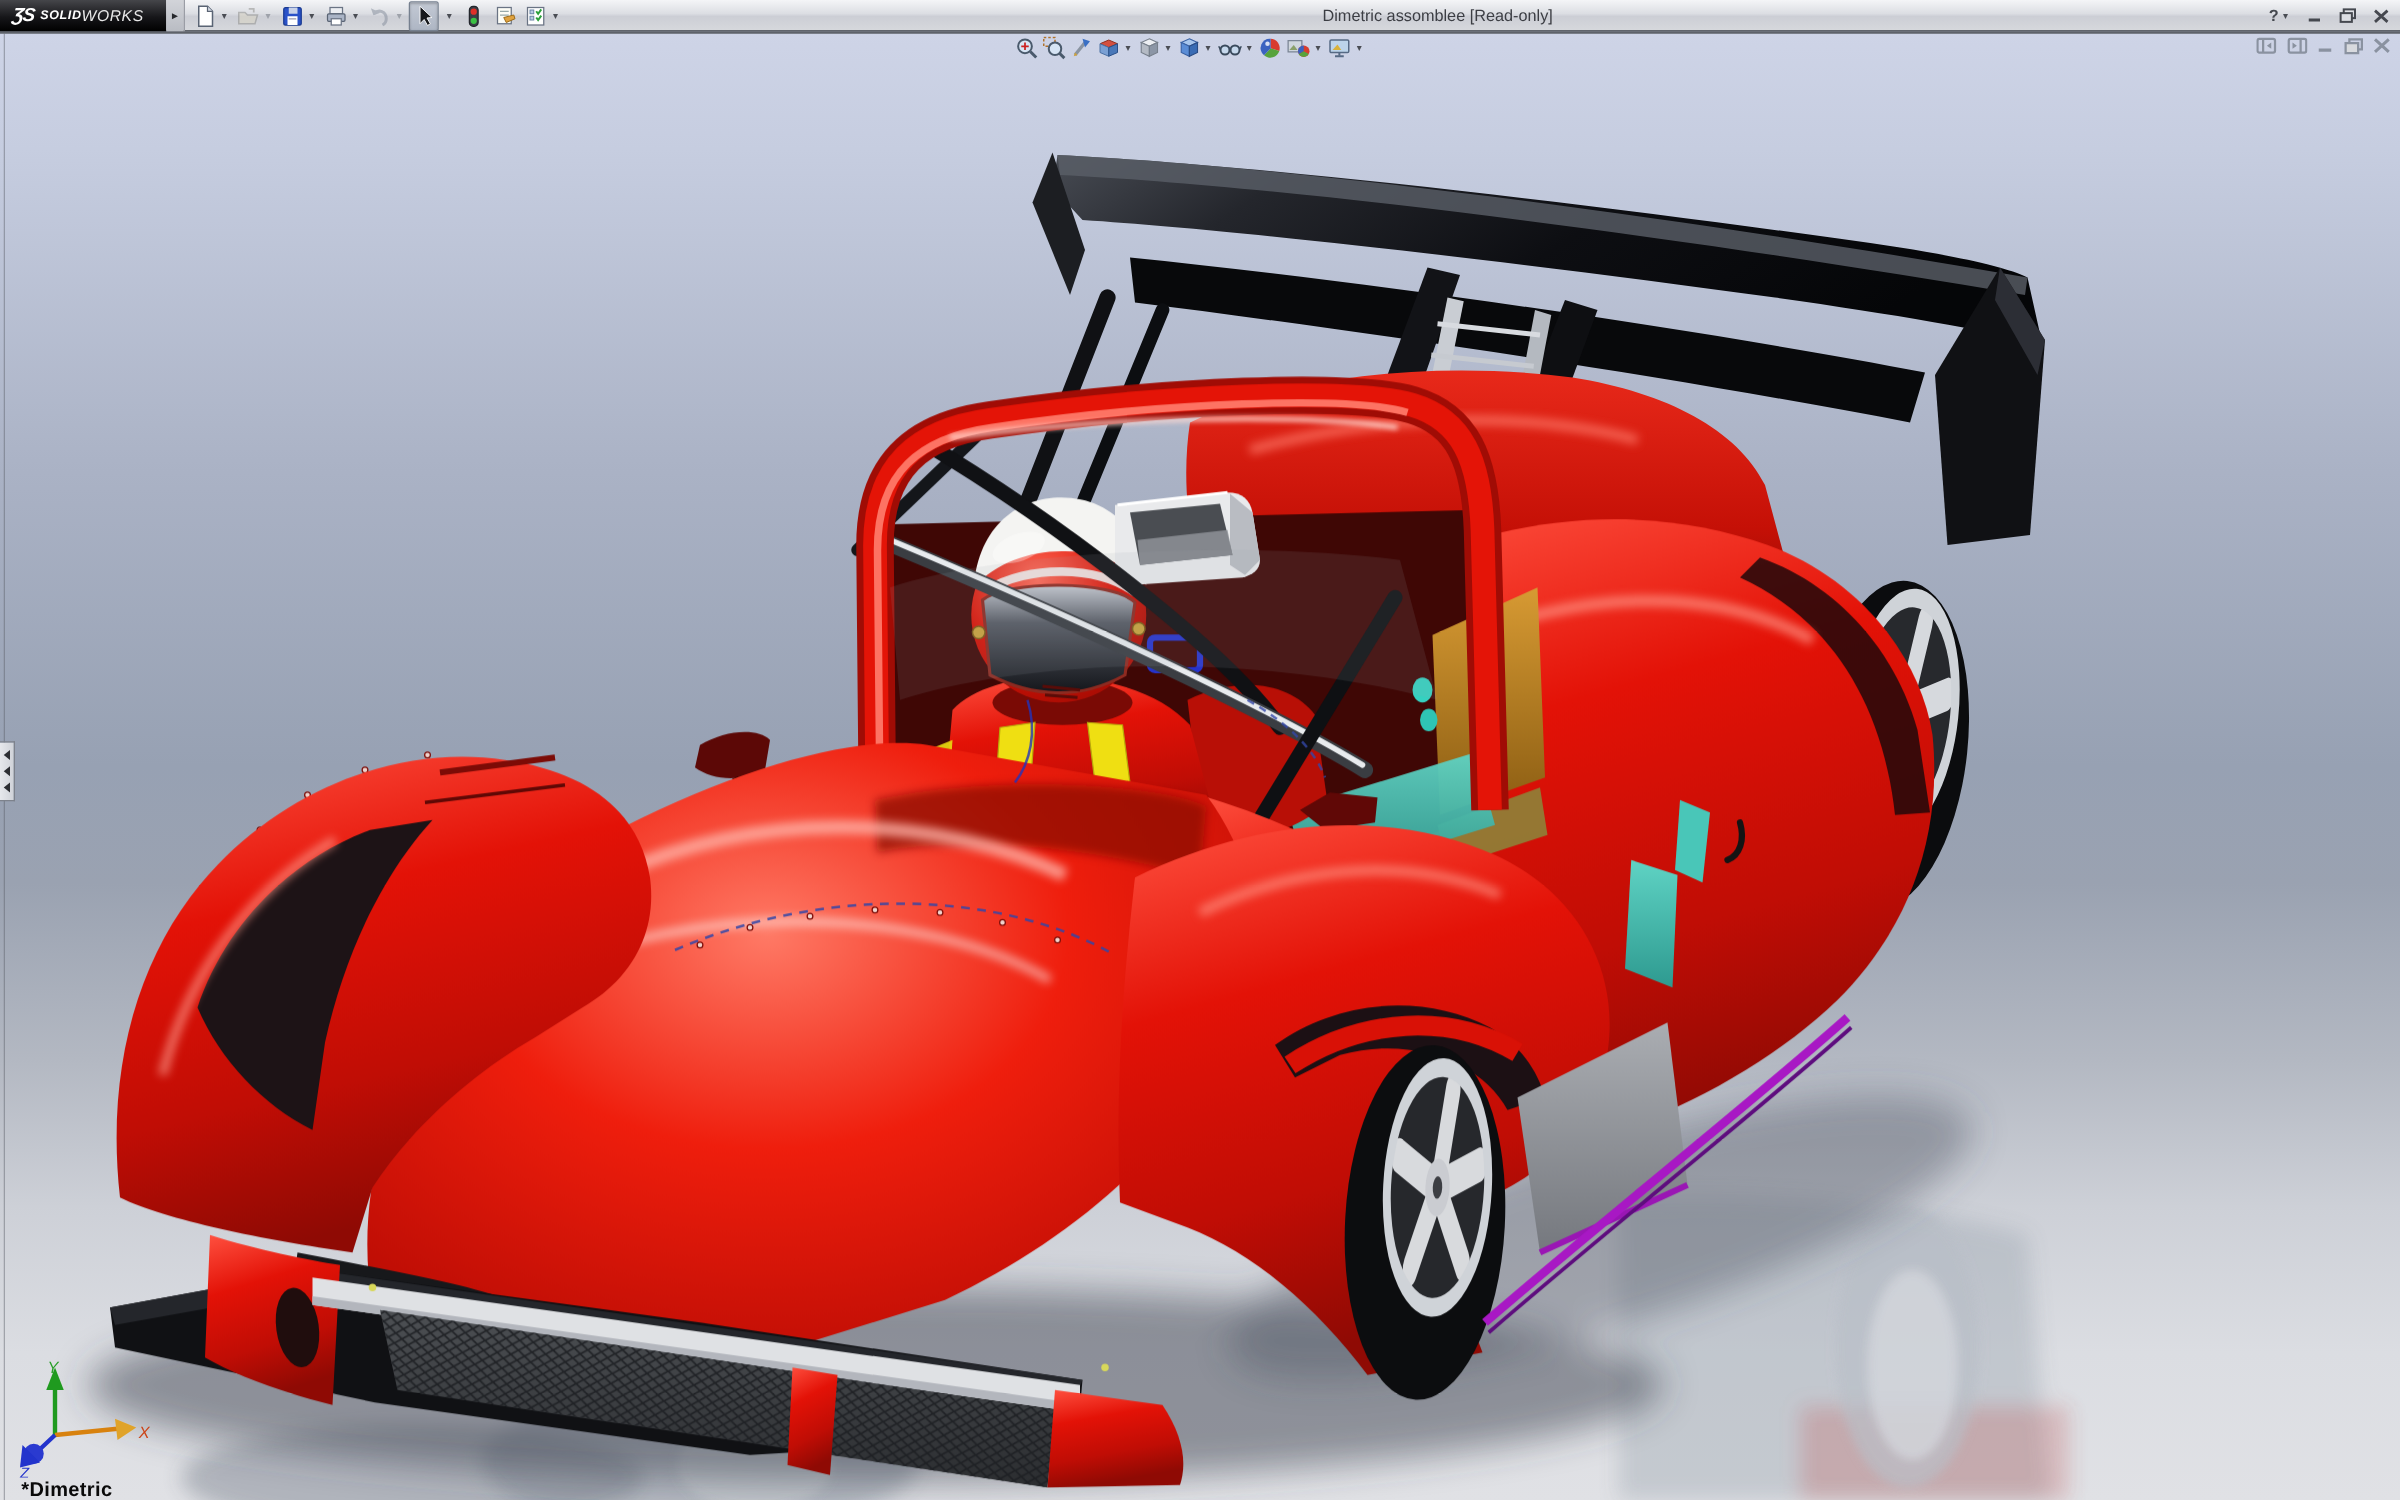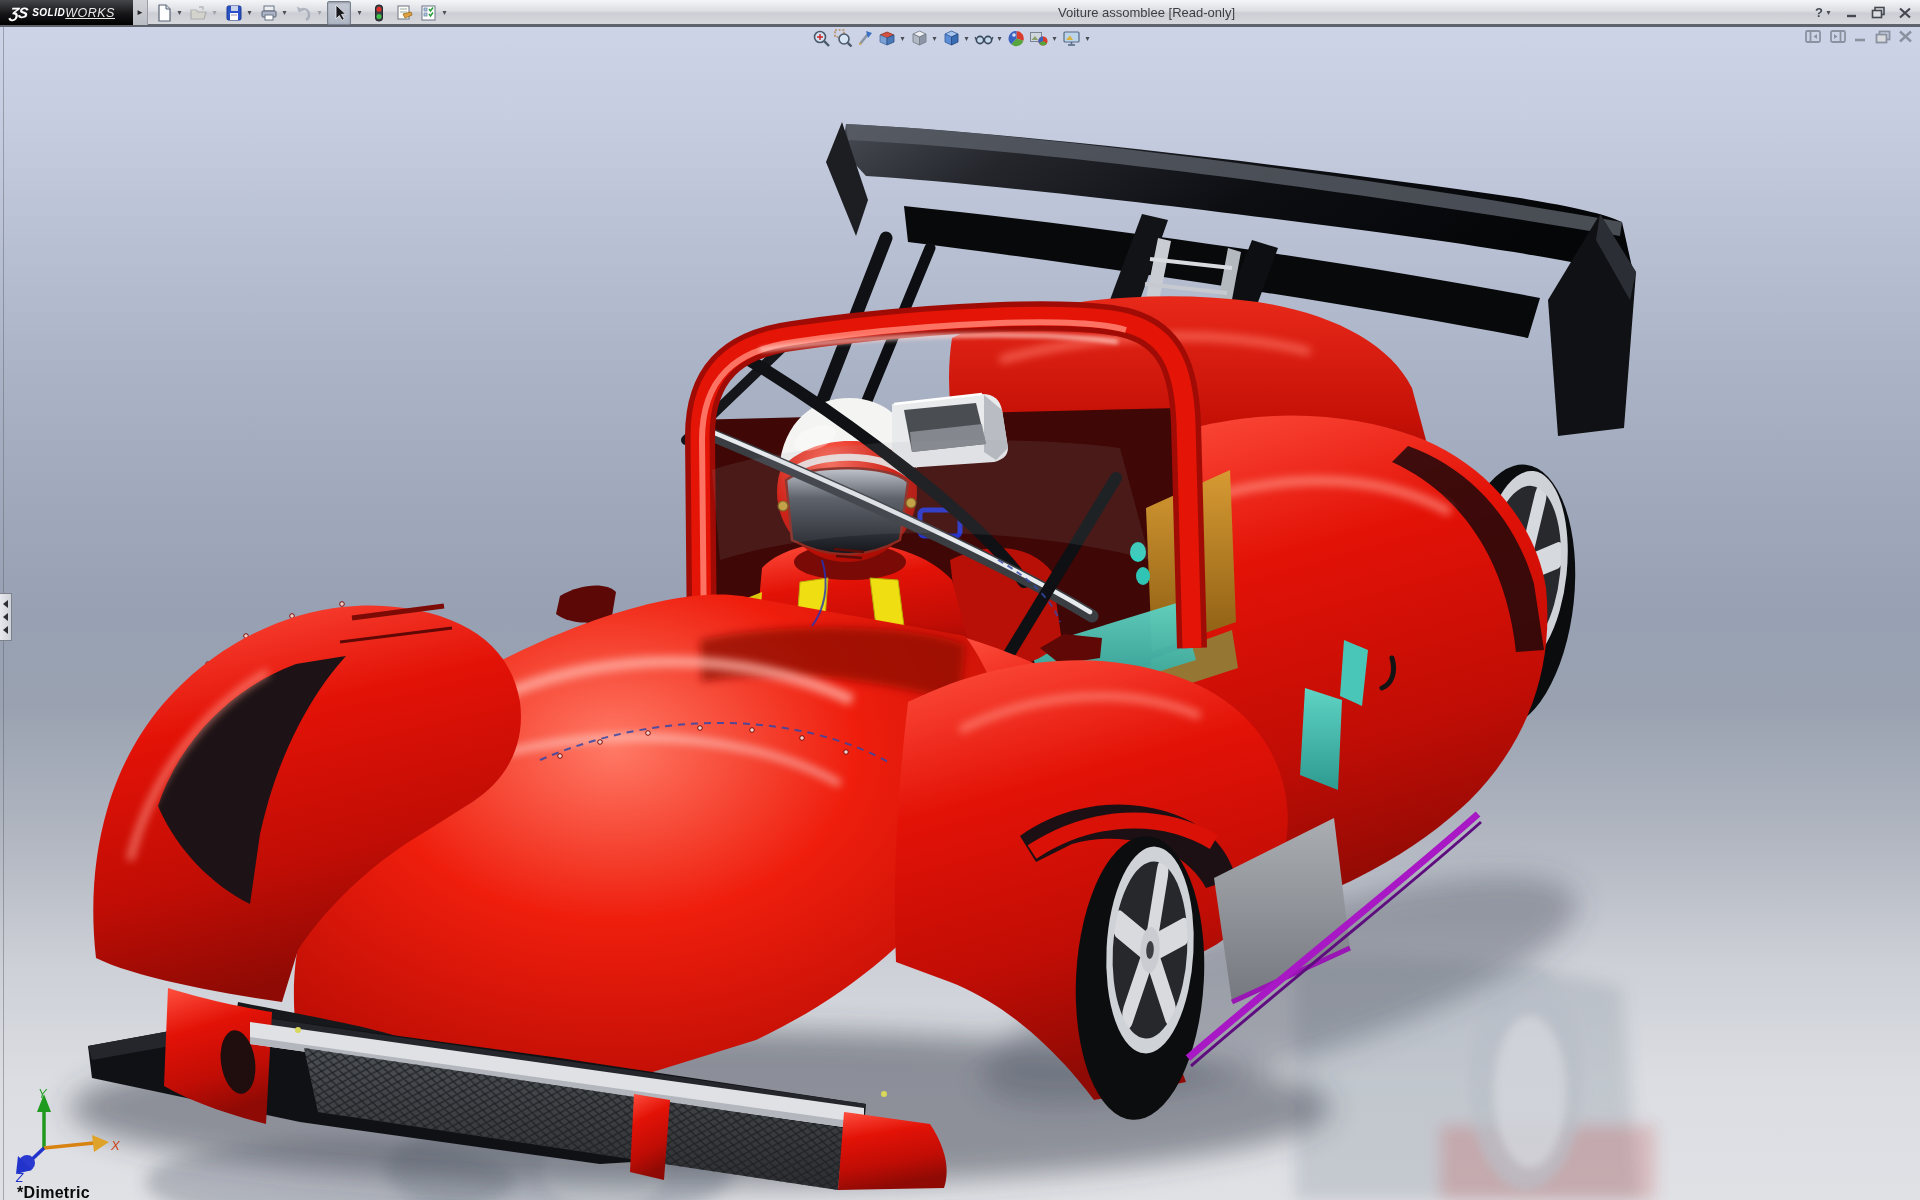--- a/index.html
+++ b/index.html
@@ -8,21 +8,21 @@
     -webkit-font-smoothing:antialiased;}
   
   .titlebar{position:absolute;left:0;top:0;width:1920px;height:25px;
     background:linear-gradient(180deg,#f4f5f7 0%,#dcdee3 45%,#ccced5 55%,#d6d8dc 100%);
     border-bottom:1px solid #60646c;box-sizing:border-box;z-index:40;}
   .logo{position:absolute;left:0;top:0;height:25px;width:133px;
     background:linear-gradient(180deg,#45464a 0%,#161619 55%,#000 100%);
     color:#fff;display:flex;align-items:center;padding-left:10px;box-sizing:border-box;}
   .logo .pfx{font-style:italic;font-weight:bold;font-size:15px;letter-spacing:-1px;transform:skewX(-8deg);margin-right:5px;}
   .logo .b1{font-weight:bold;font-style:italic;font-size:10px;letter-spacing:.5px;}
-  .logo .b2{font-weight:normal;font-style:italic;font-size:12.5px;letter-spacing:.5px;color:#e8e8e8;text-decoration:underline;}
+  .logo .b2{font-weight:normal;font-style:italic;font-size:12.5px;letter-spacing:.5px;color:#e8e8e8;}
   .logo-expand{position:absolute;left:133px;top:0;width:14px;height:25px;
     background:linear-gradient(180deg,#d2d4d9,#b9bcc3);border-right:1px solid #9a9da5;
     display:flex;align-items:center;justify-content:center;font-size:8px;color:#26282c;}
   .tb-icons{position:absolute;left:152px;top:1px;height:23px;display:flex;align-items:center;}
   .tb-btn{display:flex;align-items:center;margin-right:1px;height:22px;padding:0 1px;border:1px solid transparent;border-radius:2px;}
   .tb-btn.pressed{background:linear-gradient(180deg,#c3c9d4,#aeb6c4);border:1px solid #76808f;box-shadow:inset 0 1px 2px rgba(0,0,0,.25);}
   .caret{font-size:8px;color:#4a4d54;margin-left:1px;width:9px;text-align:center;}
   .caret.dis{color:#9ea2aa;}
   .win-title{position:absolute;left:1058px;top:0;height:25px;display:flex;align-items:center;
     font-size:13px;color:#3c3e44;}
@@ -425,21 +425,21 @@
           <rect x="3" y="3" width="13" height="14" fill="#fff" stroke="#6a7484" stroke-width="1"></rect>
           <rect x="5" y="5" width="3" height="3" fill="#b8cce4" stroke="#6a84a4" stroke-width="0.8"></rect>
           <rect x="5" y="10" width="3" height="3" fill="#b8cce4" stroke="#6a84a4" stroke-width="0.8"></rect>
           <path d="M10,6 L11.5,8 L14,4.5" fill="none" stroke="#2ca03c" stroke-width="1.6"></path>
           <path d="M10,11 L11.5,13 L14,9.5" fill="none" stroke="#2ca03c" stroke-width="1.6"></path>
         </svg>
           <span class="caret">▾</span>
       </div>
     </div>
 
-    <div class="win-title">Voiture assomblee [Read-only]</div>
+    <div class="win-title">Dimetric assomblee [Read-only]</div>
 
     <div class="title-ctrls">
       <span style="display:flex;align-items:center">
         <span class="q">?</span>
           <span class="caret">▾</span>
       </span>
       <svg width="14" height="12">
           <line x1="2" y1="9" x2="11" y2="9" stroke="#45484f" stroke-width="2.4"></line>
         </svg>
       <svg width="15" height="13">

